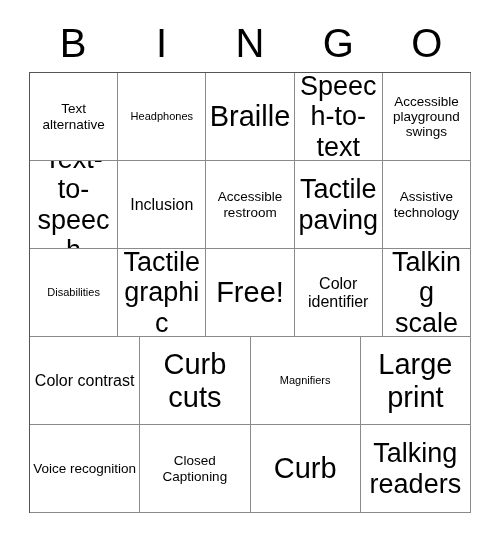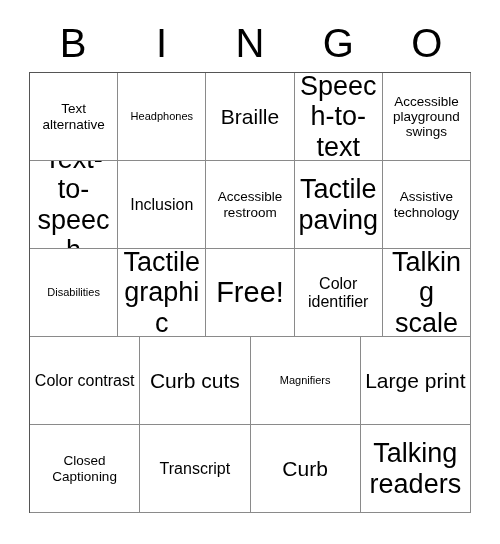--- a/index.html
+++ b/index.html
@@ -65,21 +65,21 @@
     width: 100%;
     line-height: 1.12;
     color: #000000;
     word-wrap: break-word;
   }
   
   .sz-xs .cell-text { font-size: 11px; }
   .sz-sm .cell-text { font-size: 13.5px; }
   .sz-md .cell-text { font-size: 16px; }
   .sz-lg .cell-text { font-size: 27px; }
-  .sz-xl .cell-text { font-size: 21px; }
+  .sz-xl .cell-text { font-size: 29px; }
   .sz-xxl .cell-text { font-size: 29px; }
 </style>
 </head>
 <body>
 
 <div class="card">
 
   <div class="header-row">
     <div class="header-cell">B</div>
     <div class="header-cell">I</div>
@@ -154,24 +154,24 @@
       <div class="cell sz-xs">
           <span class="cell-text">Magnifiers</span>
         </div>
       <div class="cell sz-xl">
           <span class="cell-text">Large print</span>
         </div>
     </div>
 
     <div class="grid-row">
       <div class="cell sz-sm">
+          <span class="cell-text">Voice recognition</span>
+        </div>
+      <div class="cell sz-sm">
           <span class="cell-text">Closed Captioning</span>
-        </div>
-      <div class="cell sz-md">
-          <span class="cell-text">Transcript</span>
         </div>
       <div class="cell sz-xl">
           <span class="cell-text">Curb</span>
         </div>
       <div class="cell sz-lg">
           <span class="cell-text">Talking readers</span>
         </div>
     </div>
 
   </div>

